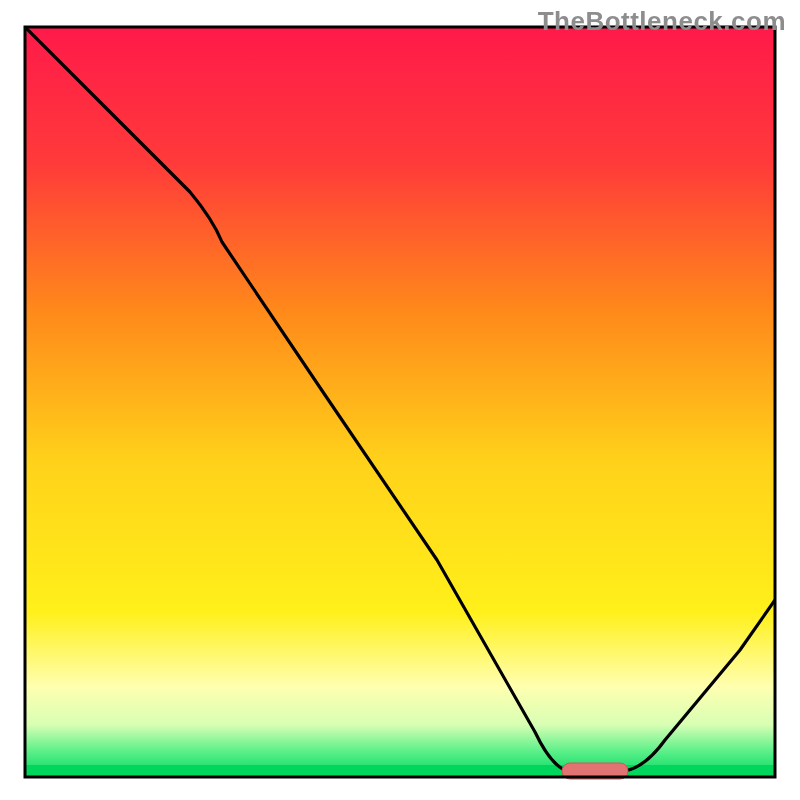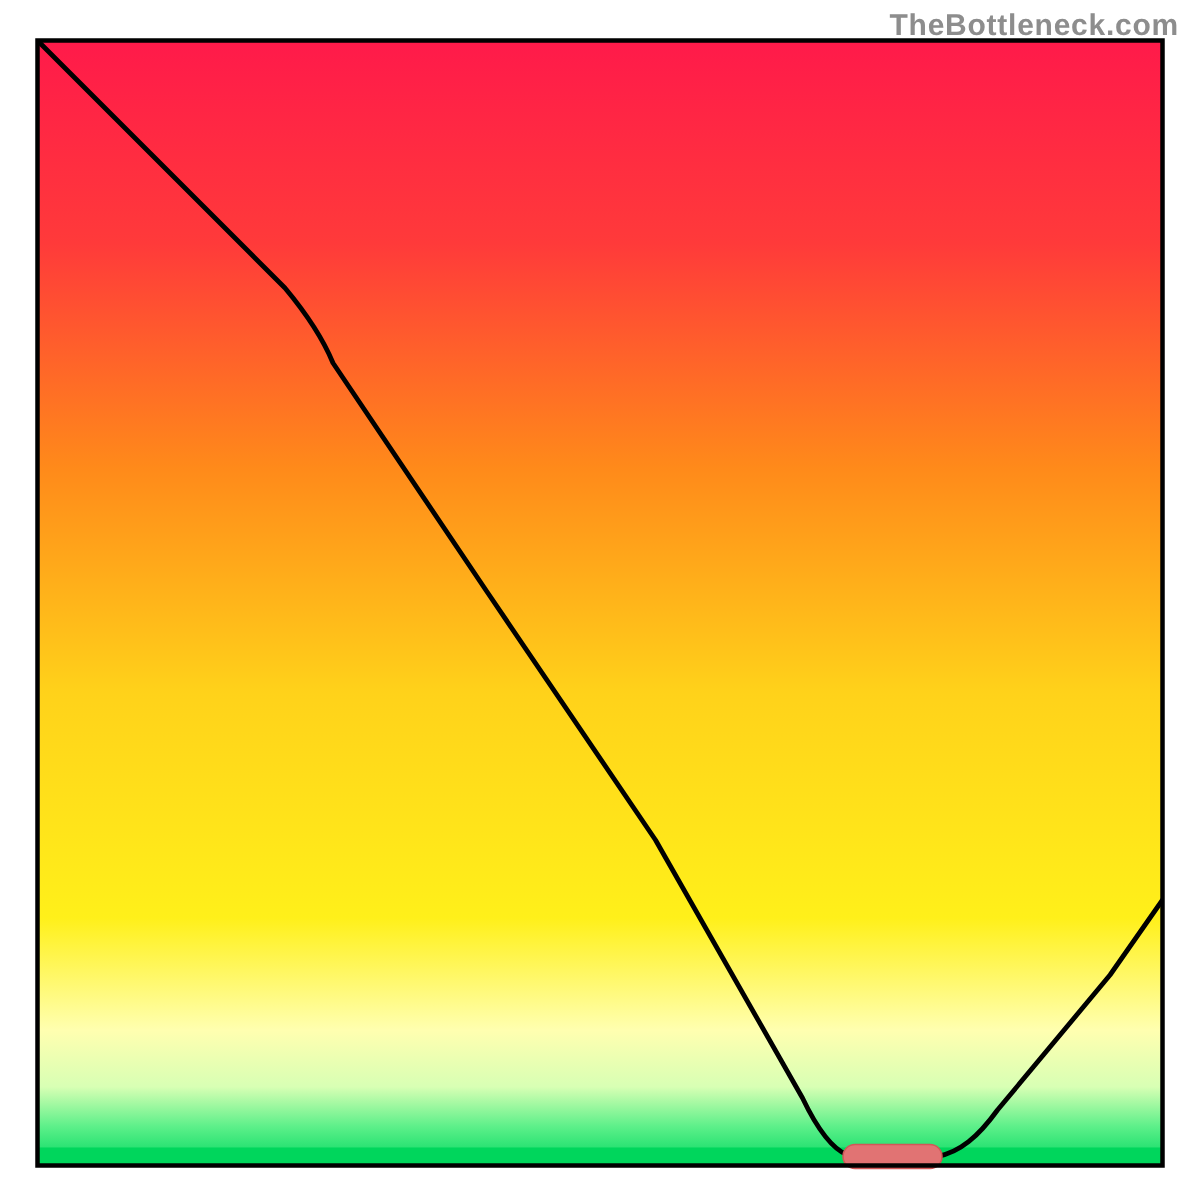--- a/index.html
+++ b/index.html
@@ -13,21 +13,21 @@
   }
   .stage {
     position: relative;
     width: 800px;
     height: 800px;
   }
   .watermark {
     position: absolute;
     top: 6px;
     right: 14px;
-    font-size: 20px;
+    font-size: 26px;
     font-weight: bold;
     color: #8d8d8d;
     letter-spacing: 0.5px;
     user-select: none;
   }
   svg {
     display: block;
   }
 </style>
 </head>

